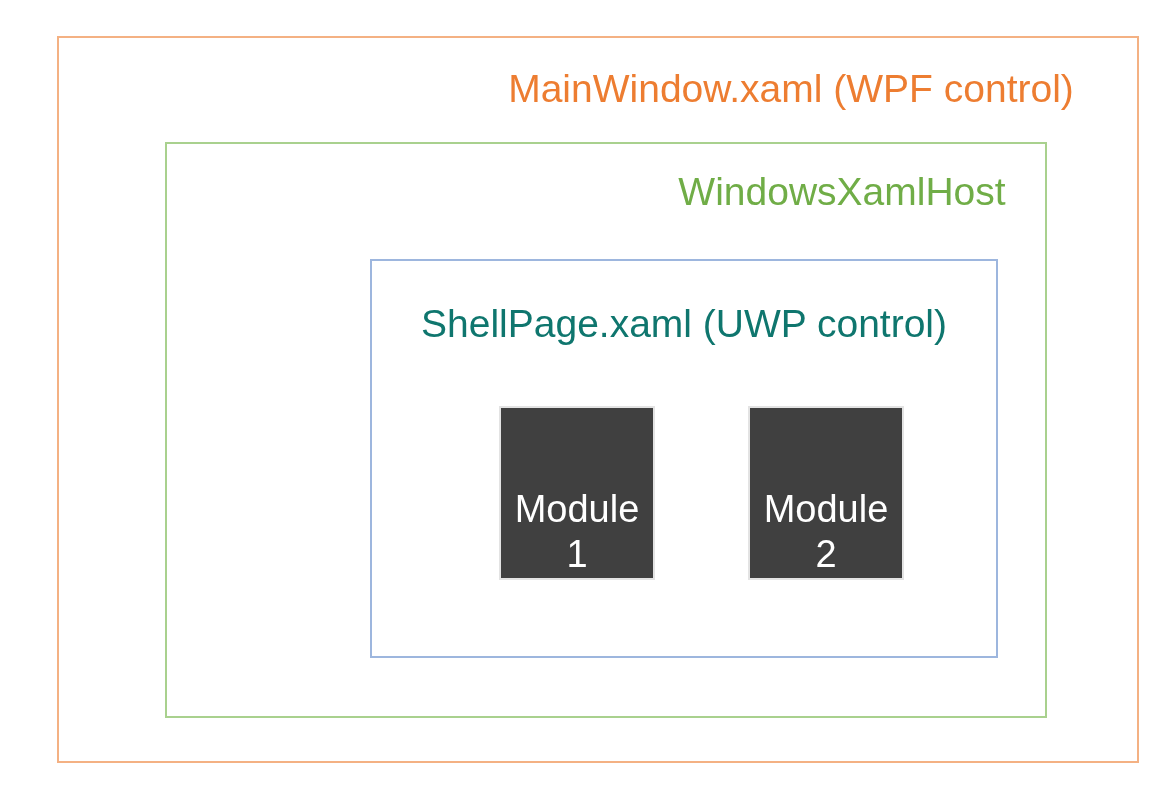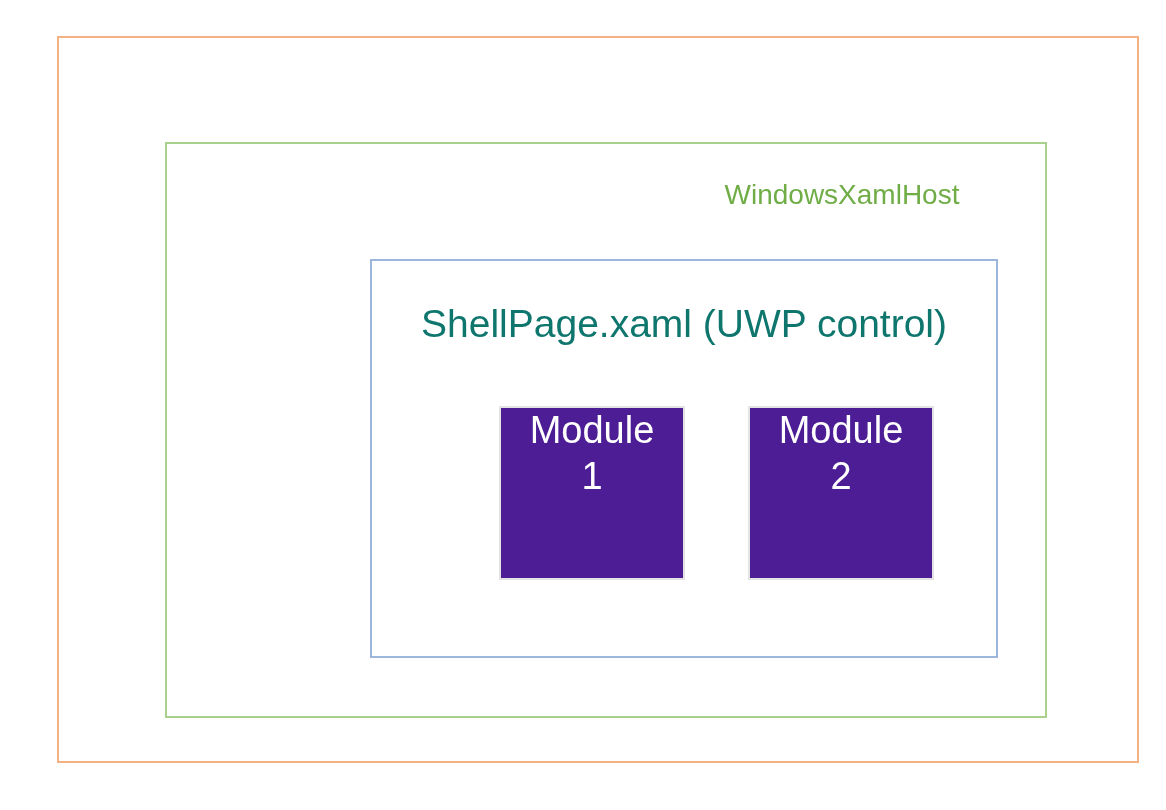--- a/index.html
+++ b/index.html
@@ -43,68 +43,69 @@
   }
   .box-xamlhost {
     left: 106px;
     top: 104px;
     width: 882px;
     height: 576px;
     border: 2px solid #A9D18E;
   }
   .label-xamlhost {
     left: 500px;
-    top: 36px;
+    top: 27px;
     width: 350px;
     text-align: center;
-    font-size: 28px;
+    font-size: 39px;
     color: #70AD47;
   }
   .box-shellpage {
     left: 203px;
     top: 115px;
     width: 628px;
     height: 399px;
     border: 2px solid #9DB6DE;
   }
   .label-shellpage {
     left: 0;
     top: 42px;
     width: 100%;
     text-align: center;
     font-size: 39px;
     color: #0f766e;
   }
   .module {
     position: absolute;
     box-sizing: border-box;
-    width: 186px;
+    width: 156px;
     height: 174px;
     top: 145px;
-    background: #4c1d95;
+    background: #404040;
     border: 2px solid #E3E3E3;
     display: flex;
-    align-items: flex-start;
+    align-items: flex-end;
     justify-content: center;
   }
   .module-1 { left: 127px; }
   .module-2 { left: 376px; }
   .module-label {
     color: #FFFFFF;
     font-size: 38px;
     line-height: 1.2;
     text-align: center;
     white-space: pre-line;
   }
 </style>
 </head>
 <body>
 
 <div class="stage">
   <div class="box box-mainwindow">
+    <div class="label label-mainwindow">MainWindow.xaml (WPF control)</div>
 
     <div class="box box-xamlhost">
       <div class="label label-xamlhost">WindowsXamlHost</div>
 
       <div class="box box-shellpage">
         <div class="label label-shellpage">ShellPage.xaml (UWP control)</div>
 
         <div class="module module-1">
           <span class="module-label">Module
 1</span>

